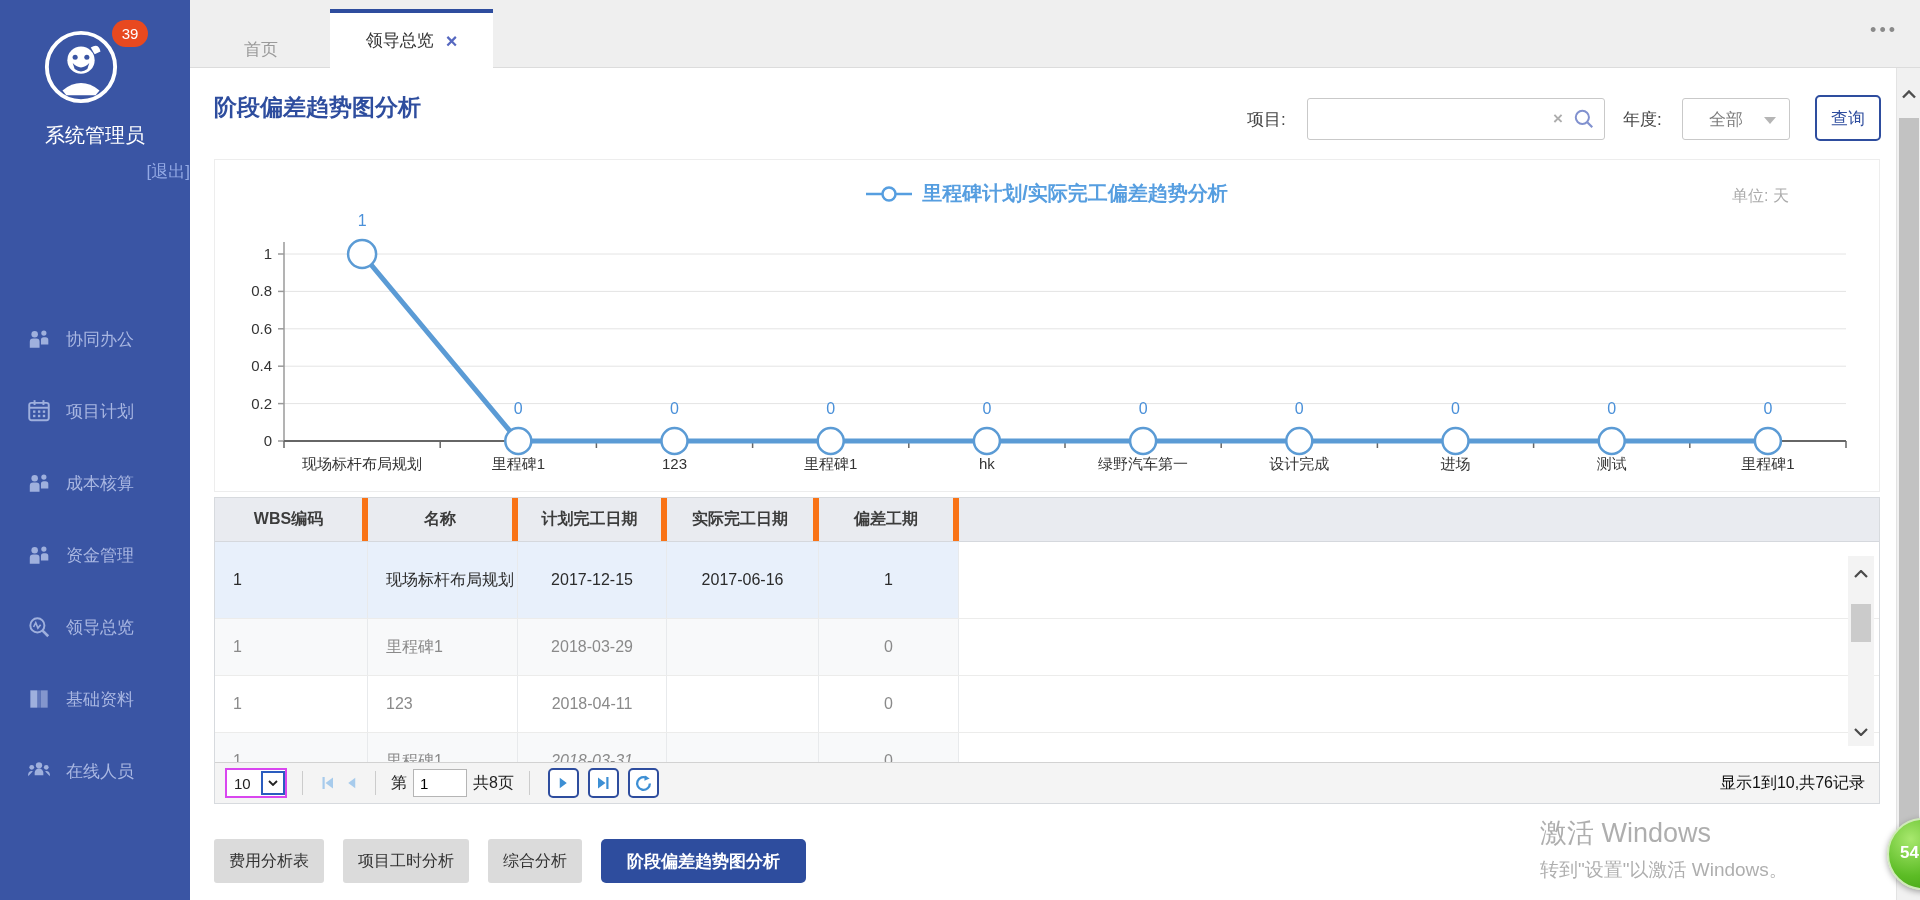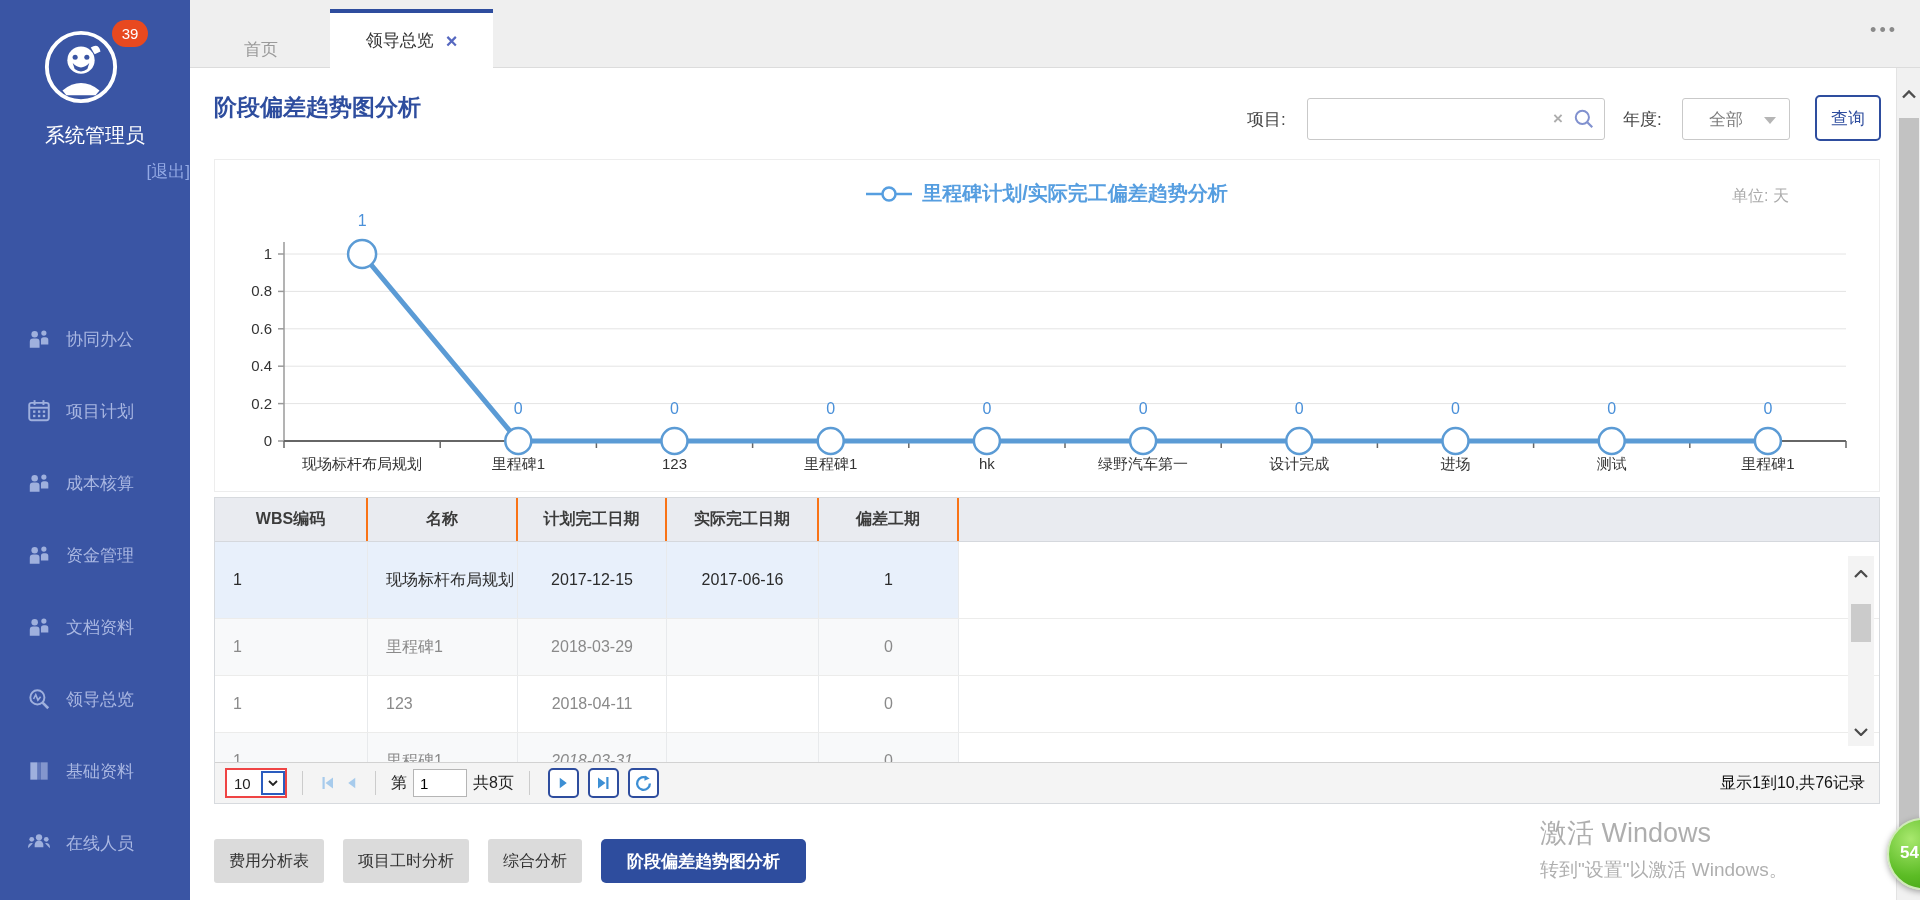--- a/index.html
+++ b/index.html
@@ -57,37 +57,37 @@
   .chart-legend{position:absolute;left:0;right:0;top:20px;display:flex;align-items:center;
           justify-content:center;gap:10px;color:#569ee0;font-size:20px;cursor:pointer;font-weight:bold;}
   .unit{position:absolute;right:90px;top:26px;color:#ababab;font-size:16px;}
   #chart-svg{position:absolute;left:0;top:0;}
 
   
   .table-panel{position:absolute;left:24px;top:429px;width:1666px;height:307px;box-sizing:border-box;
           border:1px solid #d7dade;background:#fff;}
   .thead{display:flex;height:43px;background:#e9ebf0;border-bottom:1px solid #d5d8dd;}
   .th{display:flex;align-items:center;justify-content:center;font-size:16px;font-weight:bold;color:#3c3c3c;
-          border-right:2px solid #f97316;box-sizing:border-box;}
+          border-right:6px solid #f97316;box-sizing:border-box;}
   .tbody{height:222px;overflow:hidden;position:relative;}
   .trow{border-bottom:1px solid #ececeb;}
   .cells{display:flex;width:744px;height:100%;background:#fff;}
   .trow.alt .cells{background:#f8f9fa;}
   .trow.sel .cells{background:#e8f0fb;}
   .td{display:flex;align-items:center;font-size:16px;color:#8a8a8a;border-right:1px solid #e8eaec;
           box-sizing:border-box;line-height:1.5;}
   .trow.sel .td{color:#2b2b2b;}
   .tscroll{position:absolute;left:1633px;top:58px;width:26px;height:190px;background:#f3f3f3;}
   .tscroll .s-up{position:absolute;left:6px;top:14px;}
   .tscroll .s-thumb{position:absolute;left:3px;top:48px;width:20px;height:38px;background:#cbcbcb;}
   .tscroll .s-down{position:absolute;left:6px;bottom:10px;}
 
   .pgbar{position:absolute;left:0;right:0;bottom:0;height:40px;background:#f4f4f4;border-top:1px solid #d2d2d2;
           display:flex;align-items:center;padding:0 10px;gap:6px;}
-  .pgsize{width:58px;height:26px;background:#fff;border:2px solid #ef4444;display:flex;align-items:center;cursor:pointer;}
+  .pgsize{width:58px;height:26px;background:#fff;border:2px solid #d946ef;display:flex;align-items:center;cursor:pointer;}
   .pgsize-val{flex:1;padding-left:7px;font-size:15px;color:#222;}
   .pgsize-btn{width:20px;height:20px;border:2px solid #2a5cbf;display:flex;align-items:center;justify-content:center;background:#fff;}
   .pgsep{width:1px;height:24px;background:#ccc;margin:0 9px;}
   .pgico{width:18px;height:18px;color:#a7cbec;display:flex;align-items:center;justify-content:center;cursor:default;}
   .pgtext{font-size:16px;color:#222;}
   .pginput{width:44px;height:24px;border:1px solid #b5b5b5;font-size:15px;padding-left:6px;background:#fff;
           font-family:"Liberation Sans",sans-serif;}
   .pgbtn{width:31px;height:30px;border:2px solid #2e4d9e;border-radius:5px;background:#fff;color:#3d8fd4;
           display:flex;align-items:center;justify-content:center;padding:0;margin-left:3px;cursor:pointer;}
   .pgsummary{margin-left:auto;font-size:16px;color:#111;padding-right:4px;}
@@ -169,29 +169,20 @@
           <span>成本核算</span>
         </div>
         <div class="side-item">
           <svg viewBox="0 0 24 24">
             <circle cx="8" cy="7.5" r="3" fill="currentColor"></circle>
             <path d="M3.5 20v-5.5a3 3 0 0 1 3-3h3a3 3 0 0 1 3 3V20z" fill="currentColor"></path>
             <circle cx="16.5" cy="6.5" r="2.4" fill="currentColor"></circle>
             <path d="M13.8 17v-4a2.6 2.6 0 0 1 2.6-2.6h1.6A2.6 2.6 0 0 1 20.6 13v4z" fill="currentColor"></path>
           </svg>
           <span>资金管理</span>
-        </div>
-        <div class="side-item">
-          <svg viewBox="0 0 24 24">
-            <circle cx="8" cy="7.5" r="3" fill="currentColor"></circle>
-            <path d="M3.5 20v-5.5a3 3 0 0 1 3-3h3a3 3 0 0 1 3 3V20z" fill="currentColor"></path>
-            <circle cx="16.5" cy="6.5" r="2.4" fill="currentColor"></circle>
-            <path d="M13.8 17v-4a2.6 2.6 0 0 1 2.6-2.6h1.6A2.6 2.6 0 0 1 20.6 13v4z" fill="currentColor"></path>
-          </svg>
-          <span>文档资料</span>
         </div>
         <div class="side-item">
           <svg viewBox="0 0 24 24">
             <circle cx="10.5" cy="10.5" r="6.5" fill="none" stroke="currentColor" stroke-width="1.8"></circle>
             <path d="M15.3 15.3L20.5 20.5" stroke="currentColor" stroke-width="2.4"></path>
             <path d="M7 12l2-4 2 5 2.5-3" fill="none" stroke="currentColor" stroke-width="1.5"></path>
           </svg>
           <span>领导总览</span>
         </div>
         <div class="side-item">

